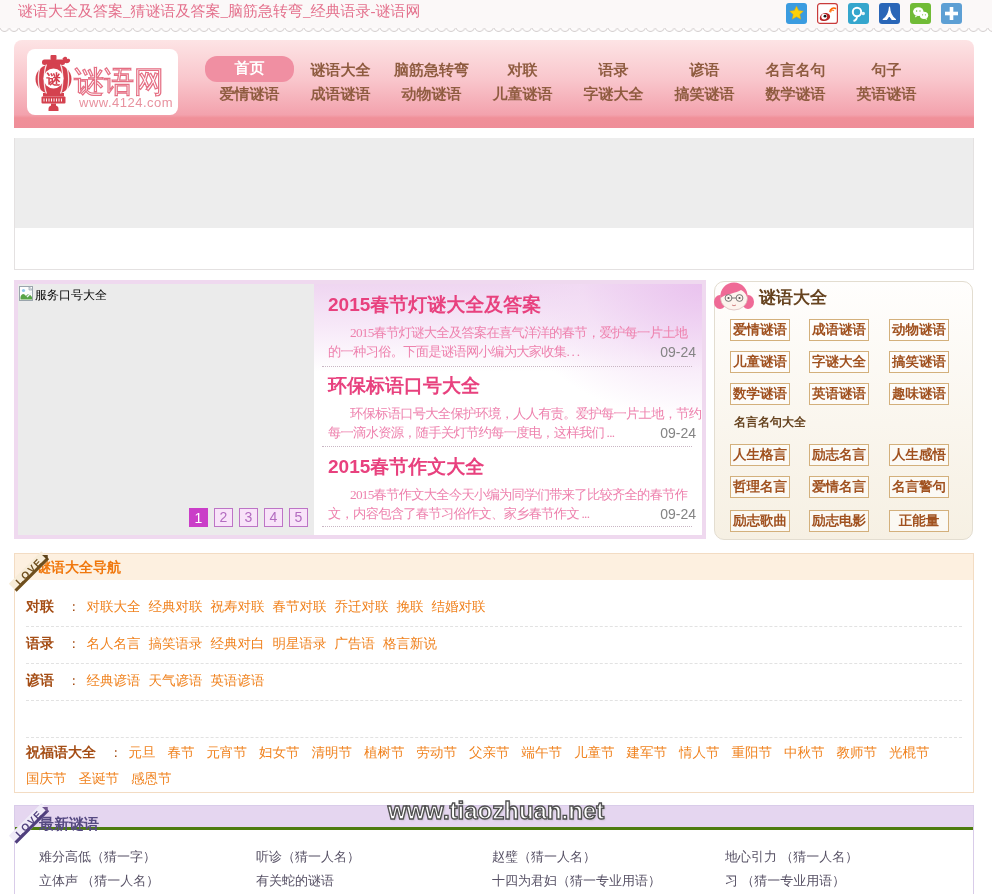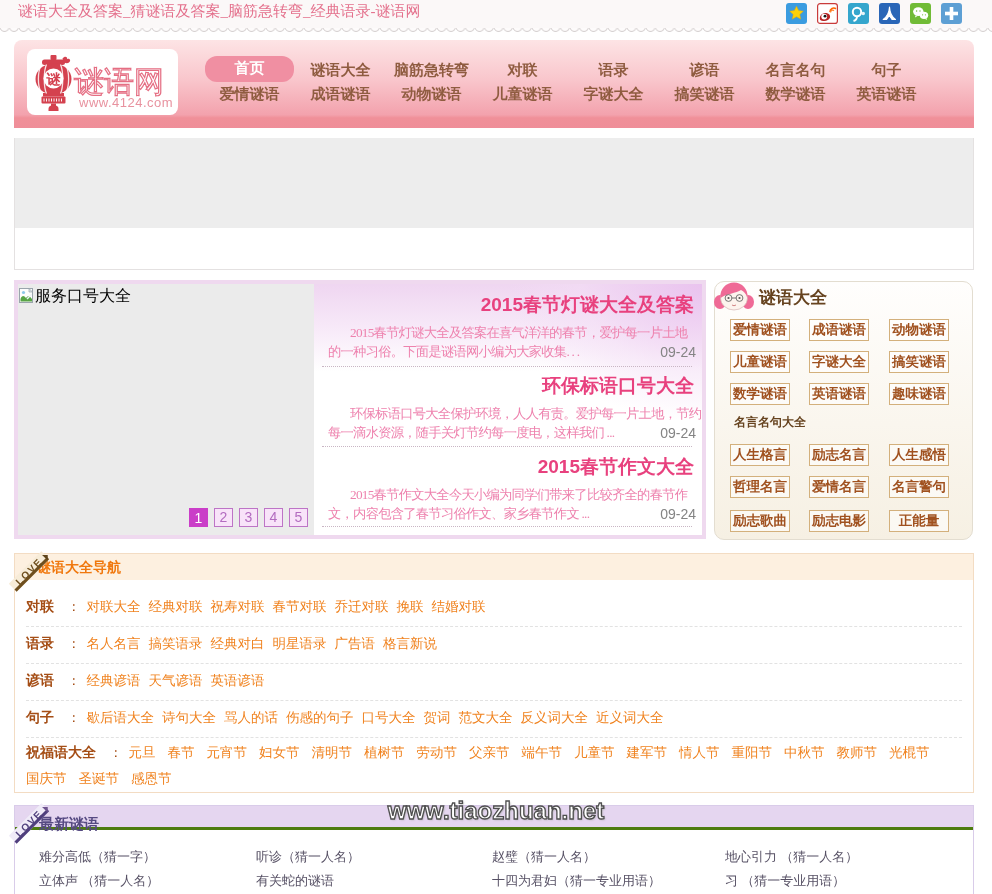--- a/index.html
+++ b/index.html
@@ -32,31 +32,31 @@
 #adsearch { left:14px; top:138px; width:960px; height:132px; border:1px solid #e4e1e1; border-top:none; background:#fff; }
 #adgray { position:absolute; left:0px; top:0px; width:958px; height:90px; background:#ededed; }
 #searchrow { position:absolute; left:0; top:90px; width:958px; height:41px; background:#fff; }
 #sinput { position:absolute; left:11px; top:7px; width:212px; height:28px; border:1px solid #cccccc; background:#fff;
   font-size:14px; color:#a9a9a9; line-height:26px; padding-left:9px; }
 #sbtn { position:absolute; left:226px; top:7px; width:76px; height:28px; background:#c9c9c9; color:#fff;
   font-size:15px; text-align:center; line-height:28px; }
 
 #mainbox { left:14px; top:280px; width:692px; height:259px; border:4px solid #efd9ef; background:#fff; padding:1px; }
 #slider { position:absolute; left:0px; top:0px; width:296px; height:251px; background:#ebebeb; }
-#slidercap { position:absolute; left:1px; top:2px; font-size:16px; color:#000; }
+#slidercap { position:absolute; left:1px; top:2px; font-size:12px; color:#000; }
 #slidercap svg { vertical-align:-3px; margin-right:1px; }
 #pager { position:absolute; left:171px; top:224px; display:flex; gap:6px; }
 .pg { width:19px; height:19px; text-align:center; line-height:17px;
   font-size:14px; background:#f8e3f9; border:1px solid #bd74c6; color:#b36cc0; }
 .pg.on { background:#ca3ec8; border:1px solid #ca3ec8; color:#fff; line-height:19px; }
 #news { position:absolute; left:296px; top:0px; width:388px; height:251px;
   background:radial-gradient(ellipse 270px 190px at 100% 0%, rgba(233,193,238,0.9) 0%, rgba(243,221,245,0.55) 45%, rgba(255,255,255,0) 72%),
   linear-gradient(#efd6f1 0px, #f8ebf9 48px, #ffffff 88px), #fff; }
 .nitem { position:absolute; left:14px; width:366px; }
-.nitem h3 { font-size:19px; color:#e8417e; font-weight:bold; letter-spacing:0px;text-align:right; }
+.nitem h3 { font-size:19px; color:#e8417e; font-weight:bold; letter-spacing:0px; }
 .nitem p { font-size:13.3px; color:#ee82ae; line-height:18.5px; margin-top:6px; letter-spacing:-0.75px; white-space:nowrap; }
 .nitem p .ind { display:block; padding-left:22px; }
 .nitem .dt { position:absolute; right:-2px; bottom:6px; font-size:14px; color:#848484; }
 .nsep { position:absolute; left:8px; width:370px; border-top:1px dotted #c9b6c4; }
 
 #sidebar { left:714px; top:281px; width:259px; height:259px; border:1px solid #e3ddd0; border-radius:10px;
   background:linear-gradient(#fffefd 0%, #faf6ee 55%, #f6f0e3 100%); }
 #sbtitle { position:absolute; left:44px; top:4px; font-size:17px; font-weight:bold; color:#66431f; }
 #sbtitle2 { position:absolute; left:19px; top:132px; font-size:12px; font-weight:bold; color:#66431f; }
 .sbtn { position:absolute; width:60px; height:22px; border:1px solid #d3b07c; background:rgba(255,255,255,0.55);
@@ -268,21 +268,20 @@
 <div id="navbox" class="abs">
   <div id="navhead">
       <b>谜语大全导航</b>
     </div>
   <div class="nrow" style="top:44px"><b>对联</b><i>：</i><a>对联大全</a><a>经典对联</a><a>祝寿对联</a><a>春节对联</a><a>乔迁对联</a><a>挽联</a><a>结婚对联</a></div>
   <div class="ndash" style="top:72px"></div>
   <div class="nrow" style="top:81px"><b>语录</b><i>：</i><a>名人名言</a><a>搞笑语录</a><a>经典对白</a><a>明星语录</a><a>广告语</a><a>格言新说</a></div>
   <div class="ndash" style="top:109px"></div>
   <div class="nrow" style="top:118px"><b>谚语</b><i>：</i><a>经典谚语</a><a>天气谚语</a><a>英语谚语</a></div>
   <div class="ndash" style="top:146px"></div>
-  <div class="nrow" style="top:155px"><b>句子</b><i>：</i><a>歇后语大全</a><a>诗句大全</a><a>骂人的话</a><a>伤感的句子</a><a>口号大全</a><a>贺词</a><a>范文大全</a><a>反义词大全</a><a>近义词大全</a></div>
   <div class="ndash" style="top:183px"></div>
   <div class="nrow zf" style="top:186px;line-height:26px"><b>祝福语大全</b><i>：</i><a>元旦</a><a>春节</a><a>元宵节</a><a>妇女节</a><a>清明节</a><a>植树节</a><a>劳动节</a><a>父亲节</a><a>端午节</a><a>儿童节</a><a>建军节</a><a>情人节</a><a>重阳节</a><a>中秋节</a><a>教师节</a><a>光棍节</a><br><a>国庆节</a><a>圣诞节</a><a>感恩节</a></div>
   <div class="ribbon gold" style="left:-9px;top:12px;border-left-color:#5f451c">LOVE</div>
 </div>
 
 <div id="latestbox" class="abs">
   <div id="lhead">
       <b>最新谜语</b>
     </div>
   <div class="litem" style="left:24px;top:42px">难分高低（猜一字）</div>

